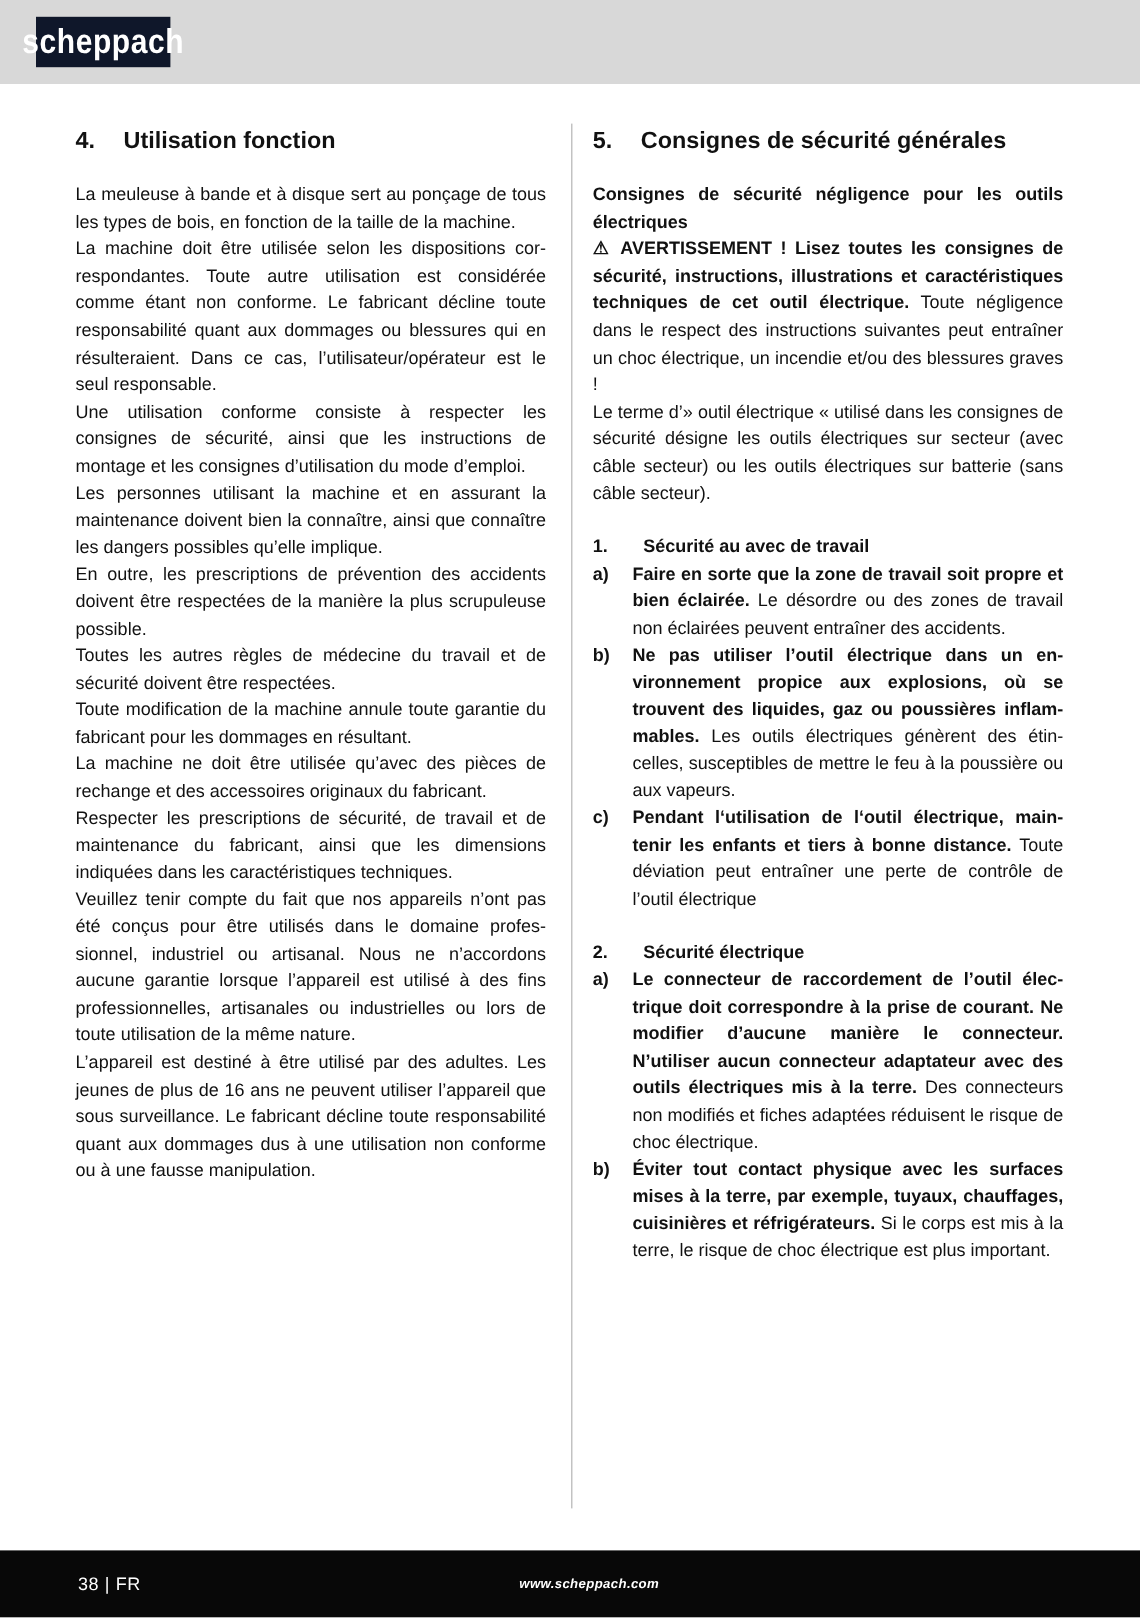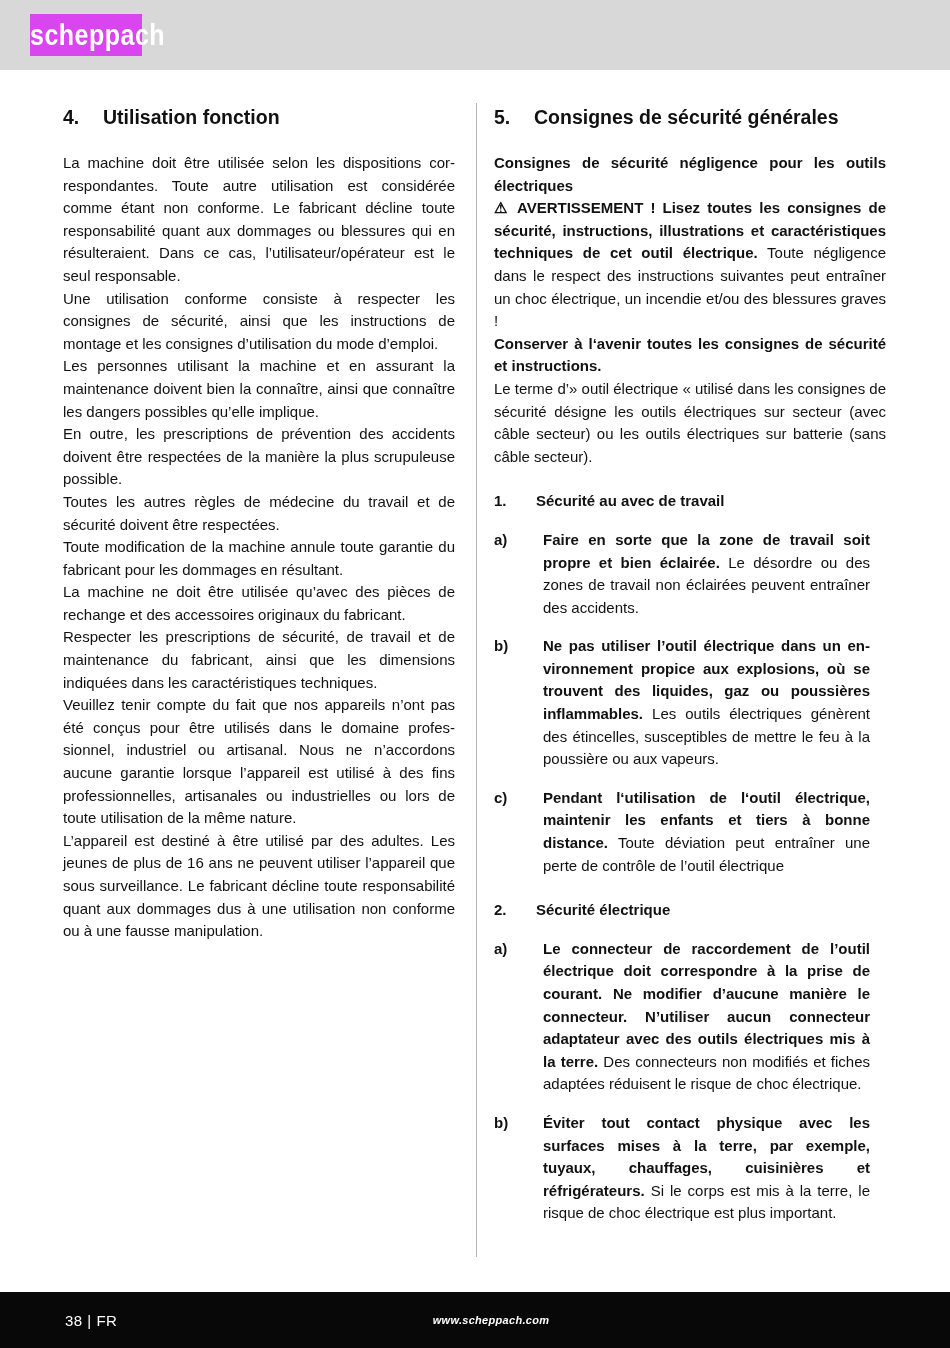--- a/index.html
+++ b/index.html
@@ -14,22 +14,22 @@
   .page{position:relative;width:950px;height:1348px;background:#fff;}
 
   
   .header-band{
     position:absolute;left:0;top:0;width:950px;height:70px;
     background:#d8d8d8;
   }
   .logo-box{
     position:absolute;left:30px;top:14px;
     width:112px;height:42px;
-    background:#d946ef;
-    display:flex;align-items:center;justify-content:flex-start;
+    background:#0f172a;
+    display:flex;align-items:center;justify-content:center;
   }
   .logo-text{
     color:#fff;font-weight:700;font-size:25px;letter-spacing:0.5px;
     font-family:"Liberation Sans", sans-serif;
     transform:scaleY(1.15);
   }
 
   
   .col{
     position:absolute;top:104px;width:392px;
@@ -55,21 +55,21 @@
   .gap{margin-top:22px;}
   .bold{font-weight:700;}
 
   .sub-head{
     display:flex;font-weight:700;margin:22px 0 0 0;text-align:left;
   }
   .sub-head .num{width:42px;flex:0 0 42px;}
 
   .li{position:relative;padding-left:33px;margin:0;}
   .li .marker{position:absolute;left:0;top:0;font-weight:700;}
-  .li p{margin:16px;}
+  .li p{margin:0;}
 
   .warn-icon{font-weight:700;}
 
   
   .footer-bar{
     position:absolute;left:0;bottom:0;width:950px;height:56px;
     background:#080808;color:#fff;padding-left:32px;
   }
   .footer-page{
     position:absolute;left:65px;top:0;height:56px;
@@ -93,20 +93,21 @@
     </div>
   </div>
 
   <div class="divider"></div>
 
   <div class="col col-left">
     <h2 class="sec-title">
       <span class="num">4.</span>
       <span>Utilisation fonction</span>
     </h2>
+    <p class="para">La meuleuse à bande et à disque sert au ponçage de tous les types de bois, en fonction de la taille de la ma­chine.</p>
     <p class="para gap">La machine doit être utilisée selon les dispositions cor­respondantes. Toute autre utilisation est considérée comme étant non conforme. Le fabricant décline toute responsabilité quant aux dommages ou blessures qui en résulteraient. Dans ce cas, l’utilisateur/opérateur est le seul responsable.</p>
     <p class="para">Une utilisation conforme consiste à respecter les consignes de sécurité, ainsi que les instructions de montage et les consignes d’utilisation du mode d’em­ploi.</p>
     <p class="para">Les personnes utilisant la machine et en assurant la maintenance doivent bien la connaître, ainsi que connaître les dangers possibles qu’elle implique.</p>
     <p class="para">En outre, les prescriptions de prévention des accidents doivent être respectées de la manière la plus scrupu­leuse possible.</p>
     <p class="para">Toutes les autres règles de médecine du travail et de sécurité doivent être respectées.</p>
     <p class="para">Toute modification de la machine annule toute garantie du fabricant pour les dommages en résultant.</p>
     <p class="para">La machine ne doit être utilisée qu’avec des pièces de rechange et des accessoires originaux du fabricant.</p>
     <p class="para">Respecter les prescriptions de sécurité, de travail et de maintenance du fabricant, ainsi que les dimensions indiquées dans les caractéristiques techniques.</p>
     <p class="para gap">Veuillez tenir compte du fait que nos appareils n’ont pas été conçus pour être utilisés dans le domaine profes­sionnel, industriel ou artisanal. Nous ne n’accordons aucune garantie lorsque l’appareil est utilisé à des fins professionnelles, artisanales ou industrielles ou lors de toute utilisation de la même nature.</p>
     <p class="para">L’appareil est destiné à être utilisé par des adultes. Les jeunes de plus de 16 ans ne peuvent utiliser l’appareil que sous surveillance. Le fabricant décline toute res­ponsabilité quant aux dommages dus à une utilisation non conforme ou à une fausse manipulation.</p>
@@ -117,21 +118,20 @@
       <span class="num">5.</span>
       <span>Consignes de sécurité générales</span>
     </h2>
 
     <p class="para bold">Consignes de sécurité négligence pour les outils électriques</p>
 
     <p class="para gap">
       <span class="warn-icon">⚠</span><b> AVERTISSEMENT ! Lisez toutes les consignes de sécurité, instructions, illustrations et caracté­ristiques techniques de cet outil électrique.</b><span> Toute négligence dans le respect des instructions suivantes peut entraîner un choc électrique, un incendie et/ou des blessures graves !</span>
     </p>
 
-    <p class="para gap bold">Conserver à l‘avenir toutes les consignes de sécuri­té et instructions.</p>
 
     <p class="para gap">Le terme d’» outil électrique « utilisé dans les consignes de sécurité désigne les outils électriques sur secteur (avec câble secteur) ou les outils électriques sur batterie (sans câble secteur).</p>
 
     <div class="sub-head">
       <span class="num">1.</span>
       <span>Sécurité au avec de travail</span>
     </div>
 
     <div class="li gap">
       <span class="marker">a)</span>

